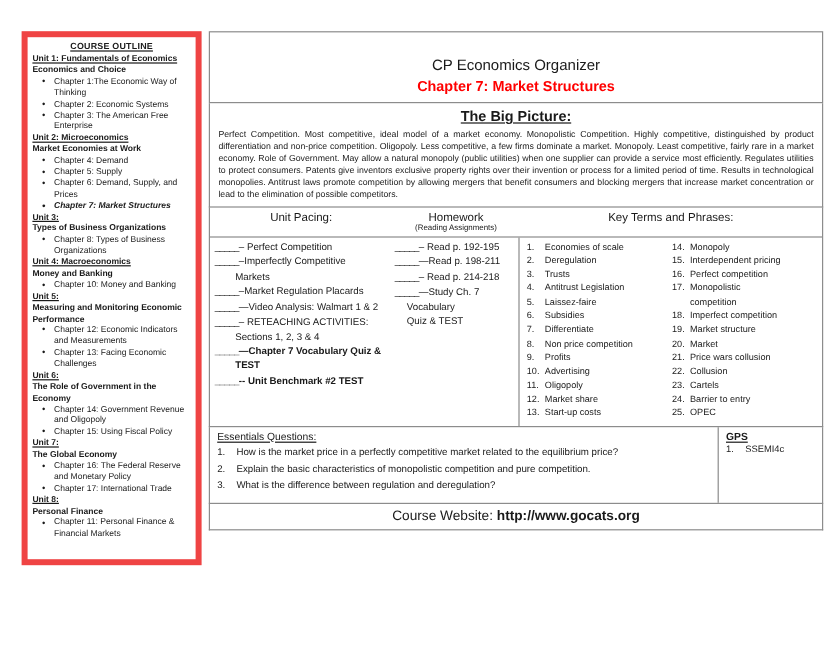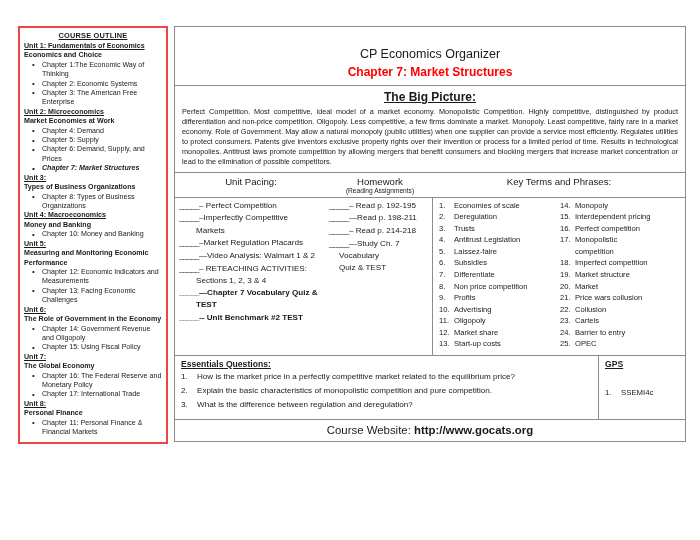--- a/index.html
+++ b/index.html
@@ -9,23 +9,23 @@
     font-family:"Liberation Sans", sans-serif;
     color:#1a1a1a;
     overflow:hidden;
   }
   .page{position:relative;width:700px;height:540px;box-sizing:border-box;padding:26px 14px 0 18px;}
   .layout{display:flex;align-items:flex-start;}
 
   
   .outline{
     width:150px;flex:0 0 150px;
-    border:2px solid #ef4444;
+    border:5px solid #ef4444;
     box-sizing:border-box;
-    padding:3px 4px 4px 4px;
+    padding:3px 4px 16px 4px;
     font-size:7.1px;line-height:1.33;
   }
   .outline-title{
     text-align:center;font-weight:bold;text-decoration:underline;
     font-size:7.4px;letter-spacing:.2px;margin-bottom:1px;
   }
   .unit{font-weight:bold;text-decoration:underline;}
   .subhead{font-weight:bold;}
   .ch-list{list-style:none;margin:0 0 0 0;padding:0;}
   .ch-list li{
@@ -71,26 +71,26 @@
   .terms-wrap{display:flex;padding-top:2px;}
   .terms-col{flex:1 1 50%;}
   .terms-col ol{list-style:none;margin:0;padding:0;font-size:7.6px;line-height:1.52;}
   .terms-col ol li{position:relative;padding-left:15px;}
   .terms-col ol li .num{position:absolute;left:0;width:13px;text-align:left;}
   .terms-col ol li .cont{display:block;padding-left:0;}
 
   
   .erow{display:flex;}
   .ess{flex:1 1 auto;padding:3px 6px 6px 6px;border-right:1px solid #8c8c8c;box-sizing:border-box;}
-  .ess-h{font-weight:bold;font-size:8.6px;text-decoration:underline;margin-bottom:2px;}
+  .ess-h{font-weight:normal;font-size:8.6px;text-decoration:underline;margin-bottom:2px;}
   .ess ol{list-style:none;margin:0;padding:0;font-size:8.1px;line-height:1.45;}
   .ess ol li{position:relative;padding-left:16px;margin-bottom:2.5px;}
   .ess ol li .num{position:absolute;left:0;}
   .gps{width:86px;flex:0 0 86px;padding:3px 5px 6px 6px;box-sizing:border-box;}
-  .gps-h{font-weight:bold;font-size:8.6px;text-decoration:underline;margin-bottom:19px;}
+  .gps-h{font-weight:bold;font-size:8.6px;text-decoration:underline;margin-bottom:1px;}
   .gps ol{list-style:none;margin:0;padding:0;font-size:7.8px;}
   .gps ol li{position:relative;padding-left:16px;}
   .gps ol li .num{position:absolute;left:0;}
 
   .footer{padding:4px 0 5px 0;text-align:center;font-size:11.4px;}
   .footer .lbl{font-weight:normal;}
   .footer .url{font-weight:bold;}
 </style>
 </head>
 <body>

